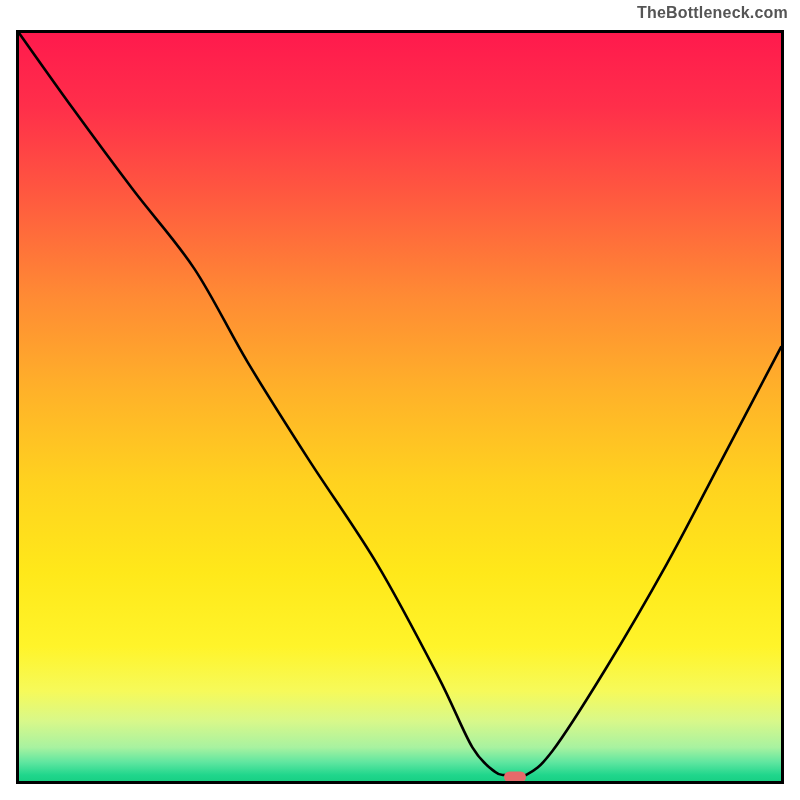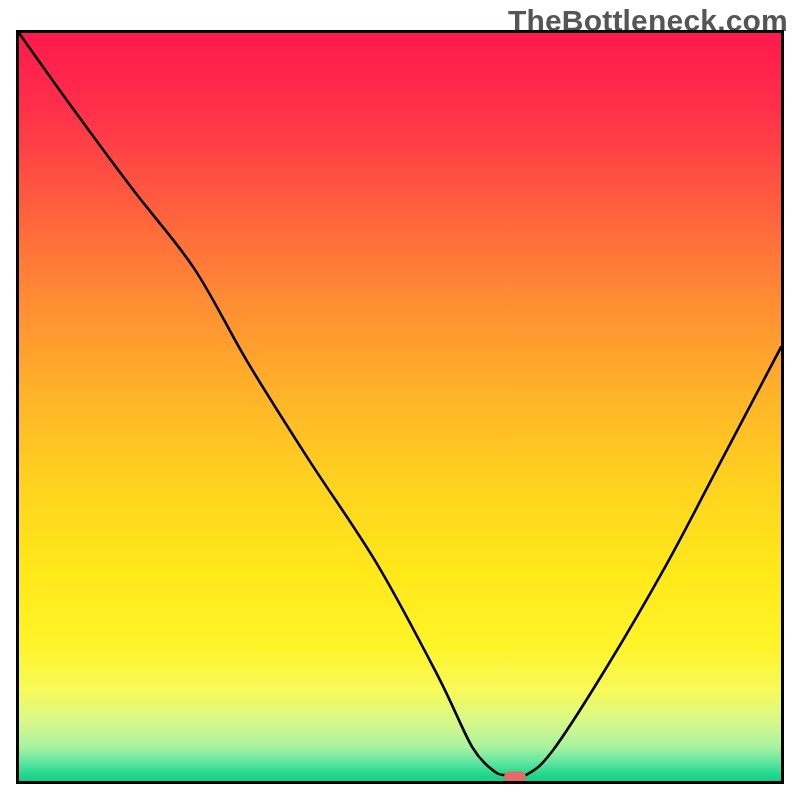--- a/index.html
+++ b/index.html
@@ -13,21 +13,21 @@
   }
   .stage {
     position: relative;
     width: 800px;
     height: 800px;
   }
   .watermark {
     position: absolute;
     top: 4px;
     right: 12px;
-    font-size: 30px;
+    font-size: 16px;
     font-weight: 600;
     color: #555555;
     letter-spacing: 0.2px;
   }
   .plot {
     position: absolute;
     left: 16px;
     top: 30px;
     width: 768px;
     height: 754px;

